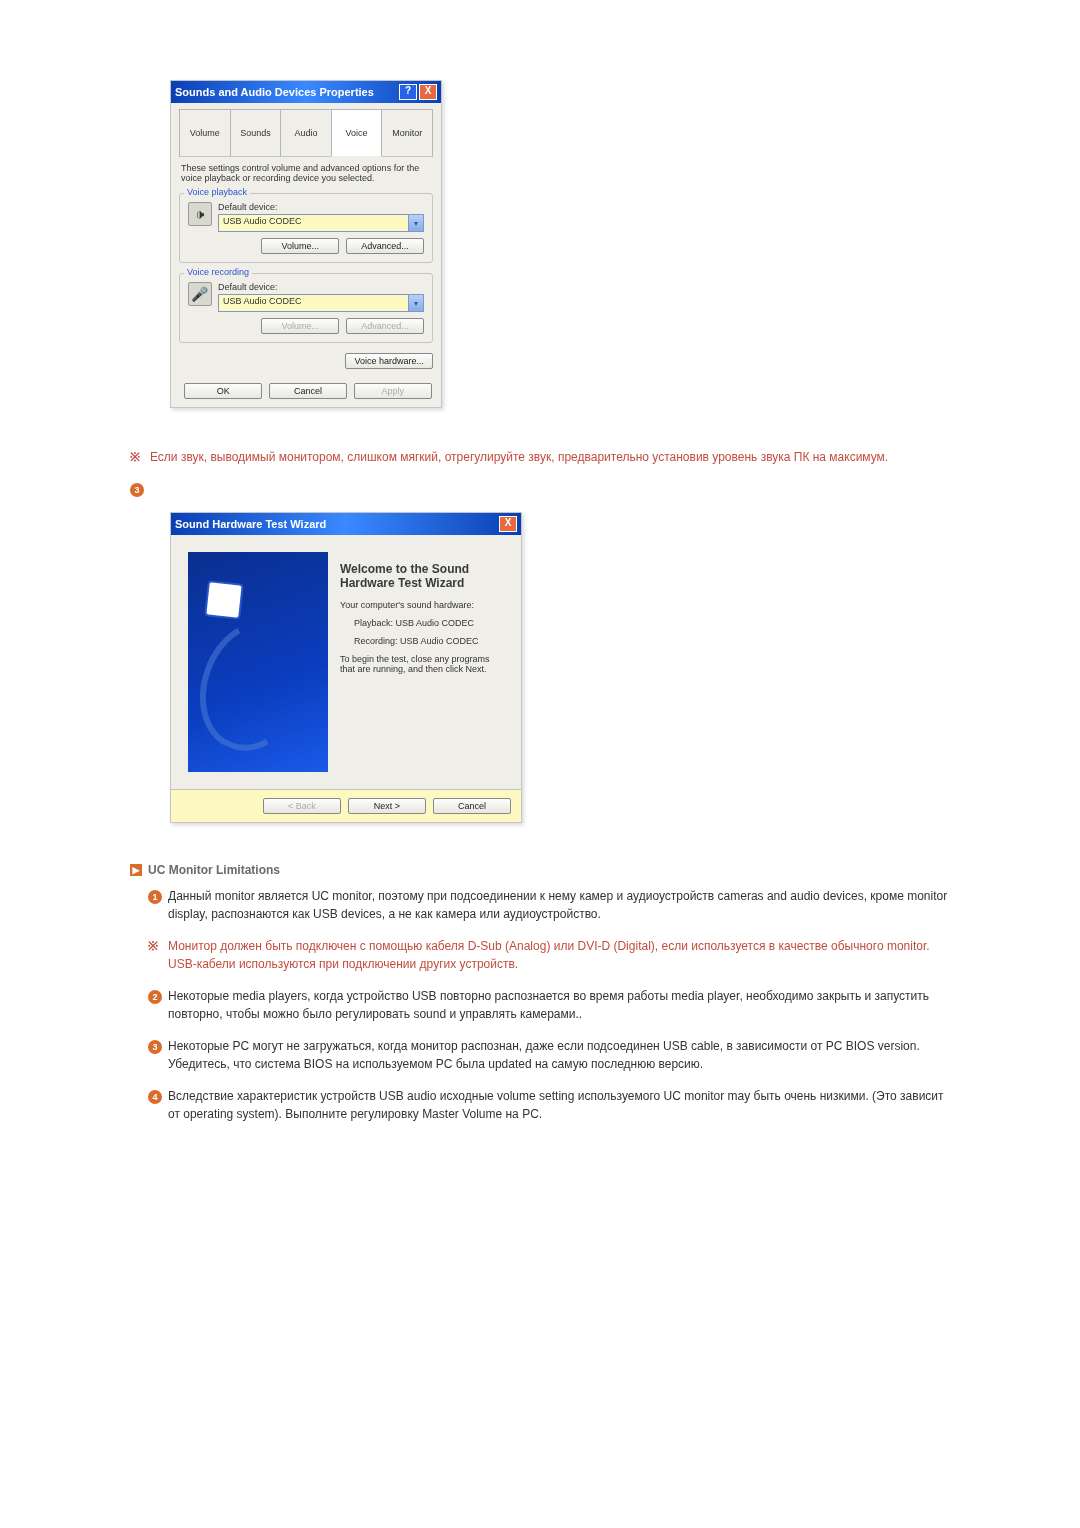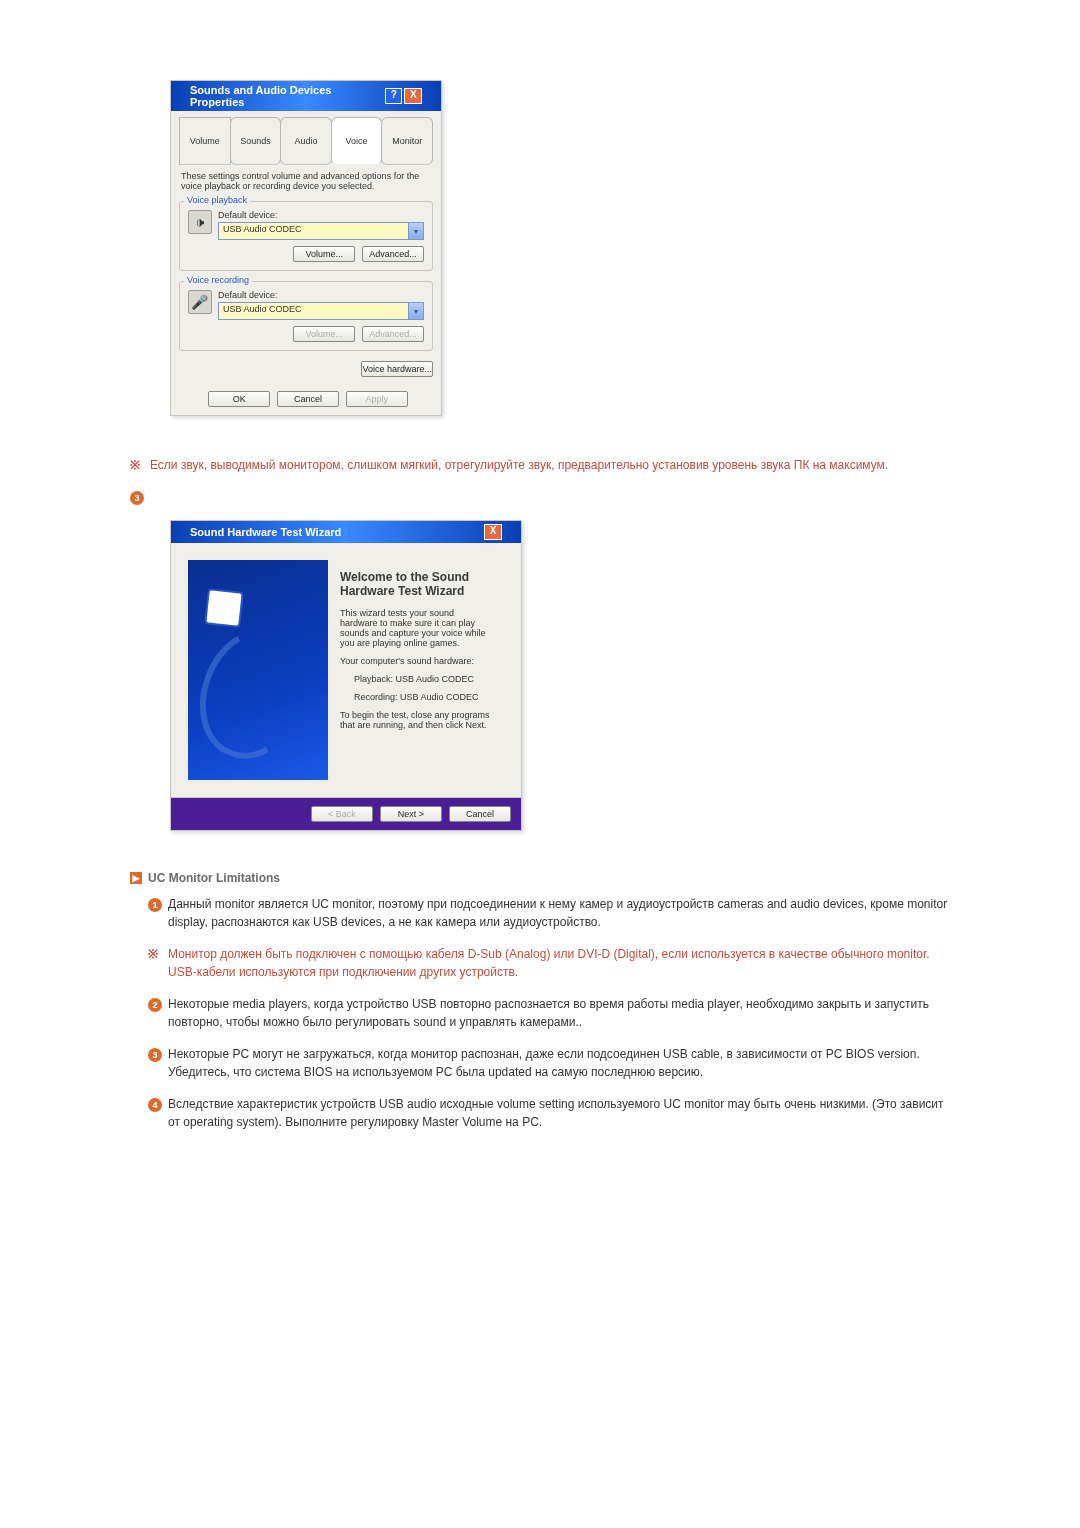--- a/index.html
+++ b/index.html
@@ -20,21 +20,21 @@
     margin: 0 auto 40px 40px;
     border: 1px solid #c5c5c5;
     background: #efeee8;
     box-shadow: 2px 2px 4px rgba(0,0,0,0.15);
     font-size: 10px;
   }
   .titlebar {
     background: linear-gradient(to right,#0a3fb4,#3a89ff,#0a3fb4);
     color: #fff;
     font-weight: bold;
-    padding: 3px 19px;
+    padding: 3px 4px;
     display: flex;
     align-items: center;
     font-size: 11px;
   }
   .titlebar .spacer { flex: 1; }
   .tb-btn {
     width: 16px; height: 14px;
     margin-left: 2px;
     border: 1px solid #fff;
     font-weight: bold;
@@ -59,21 +59,21 @@
     border-bottom: 1px solid #c5c5c5;
     background: #efeee8;
     font-size: 9px;
     position: relative;
   }
   .tab.active {
     background: #ffffff;
     border-bottom: 1px solid #efeee8;
     z-index: 2;
   }
-  .tab + .tab { margin-left: -1px; border-radius: 6px; }
+  .tab + .tab { margin-left: -1px; }
   .dlg-text { margin: 4px 2px 10px 2px; font-size: 9px; color: #333; }
   .fieldset {
     border: 1px solid #c5c5c5;
     border-radius: 3px;
     padding: 8px 8px 8px 8px;
     margin-bottom: 10px;
     position: relative;
   }
   .fs-label {
     position: absolute;
@@ -106,21 +106,21 @@
     width: 14px;
     background: linear-gradient(#b9d0f7,#86aee8);
     border-left: 1px solid #7d98c5;
     display: flex; align-items: center; justify-content: center;
     color: #2b55c9; font-size: 8px;
   }
   .btn-row { text-align: right; margin-top: 6px; }
   .win-btn {
     display: inline-block;
     min-width: 60px;
-    padding: 2px 0;
+    padding: 2px 8px;
     font-size: 9px;
     text-align: center;
     border: 1px solid #888;
     background: linear-gradient(#fdfdfc,#e8e7df);
     border-radius: 2px;
     margin-left: 4px;
     color: #222;
   }
   .win-btn.disabled { color: #aaa; }
   .dlg-footer {
@@ -208,21 +208,21 @@
     font-size: 12px;
     color: #3a3a3a;
     margin-bottom: 10px;
   }
   .wiz-p { margin: 0 0 8px 0; }
   .wiz-indent { margin-left: 14px; }
   .wiz-foot {
     border-top: 1px solid #c5c5c5;
     padding: 8px 10px;
     text-align: right;
-    background: #4c1d95;
+    background: #fef9c3;
   }
   
   .section-h {
     display: flex;
     align-items: center;
     font-size: 12px;
     font-weight: bold;
     color: #6a6a6a;
     margin: 30px 0 10px 0;
   }
@@ -318,21 +318,20 @@
   <div class="wiz">
     <div class="titlebar">
       <span>Sound Hardware Test Wizard</span>
       <span class="spacer"></span>
       <span class="tb-btn tb-close">X</span>
     </div>
     <div class="wiz-body">
       <div class="wiz-side"></div>
       <div class="wiz-main">
         <div class="wiz-title">Welcome to the Sound Hardware Test Wizard</div>
-        <div class="wiz-p">This wizard tests your sound hardware to make sure it can play sounds and capture your voice while you are playing online games.</div>
         <div class="wiz-p">Your computer's sound hardware:</div>
         <div class="wiz-p wiz-indent">Playback:  USB Audio CODEC</div>
         <div class="wiz-p wiz-indent">Recording:  USB Audio CODEC</div>
         <div class="wiz-p">To begin the test, close any programs that are running, and then click Next.</div>
       </div>
     </div>
     <div class="wiz-foot">
       <span class="win-btn disabled">&lt; Back</span>
       <span class="win-btn">Next &gt;</span>
       <span class="win-btn">Cancel</span>

